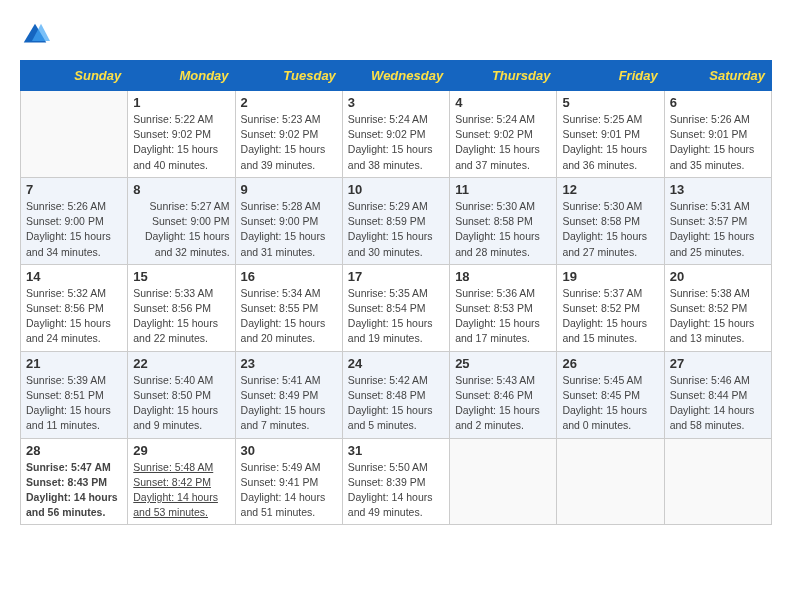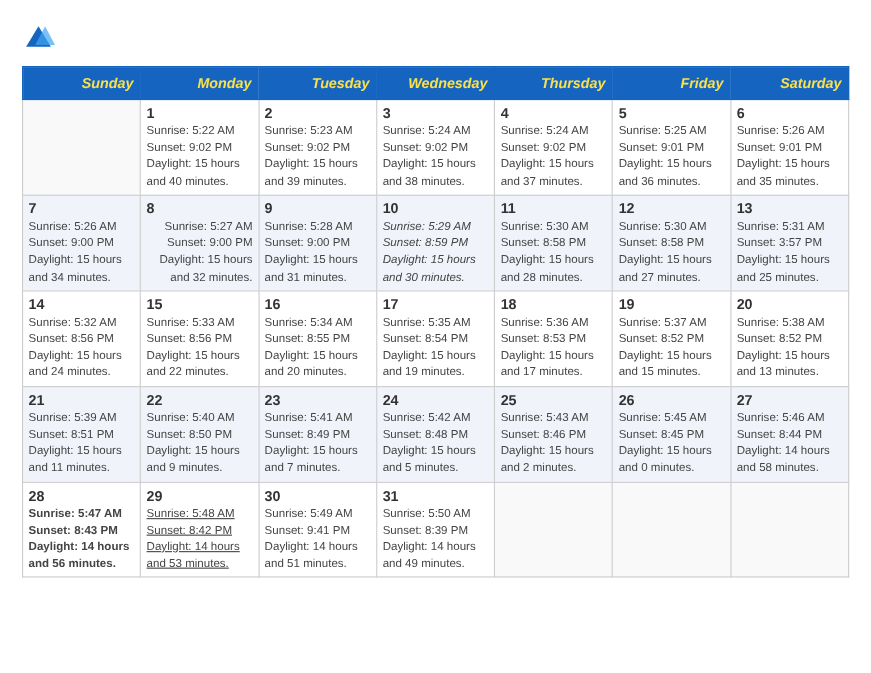--- a/index.html
+++ b/index.html
@@ -196,21 +196,21 @@
         </td>
         <td>
           <span class="day-number">9</span>
           <div class="day-info" style="white-space: pre-line;">Sunrise: 5:28 AM
 Sunset: 9:00 PM
 Daylight: 15 hours
 and 31 minutes.</div>
         </td>
         <td>
           <span class="day-number">10</span>
-          <div class="day-info" style="white-space: pre-line; font-style: italic;">Sunrise: 5:29 AM
+          <div class="day-info" style="white-space: pre-line;">Sunrise: 5:29 AM
 Sunset: 8:59 PM
 Daylight: 15 hours
 and 30 minutes.</div>
         </td>
         <td>
           <span class="day-number">11</span>
           <div class="day-info" style="white-space: pre-line;">Sunrise: 5:30 AM
 Sunset: 8:58 PM
 Daylight: 15 hours
 and 28 minutes.</div>

